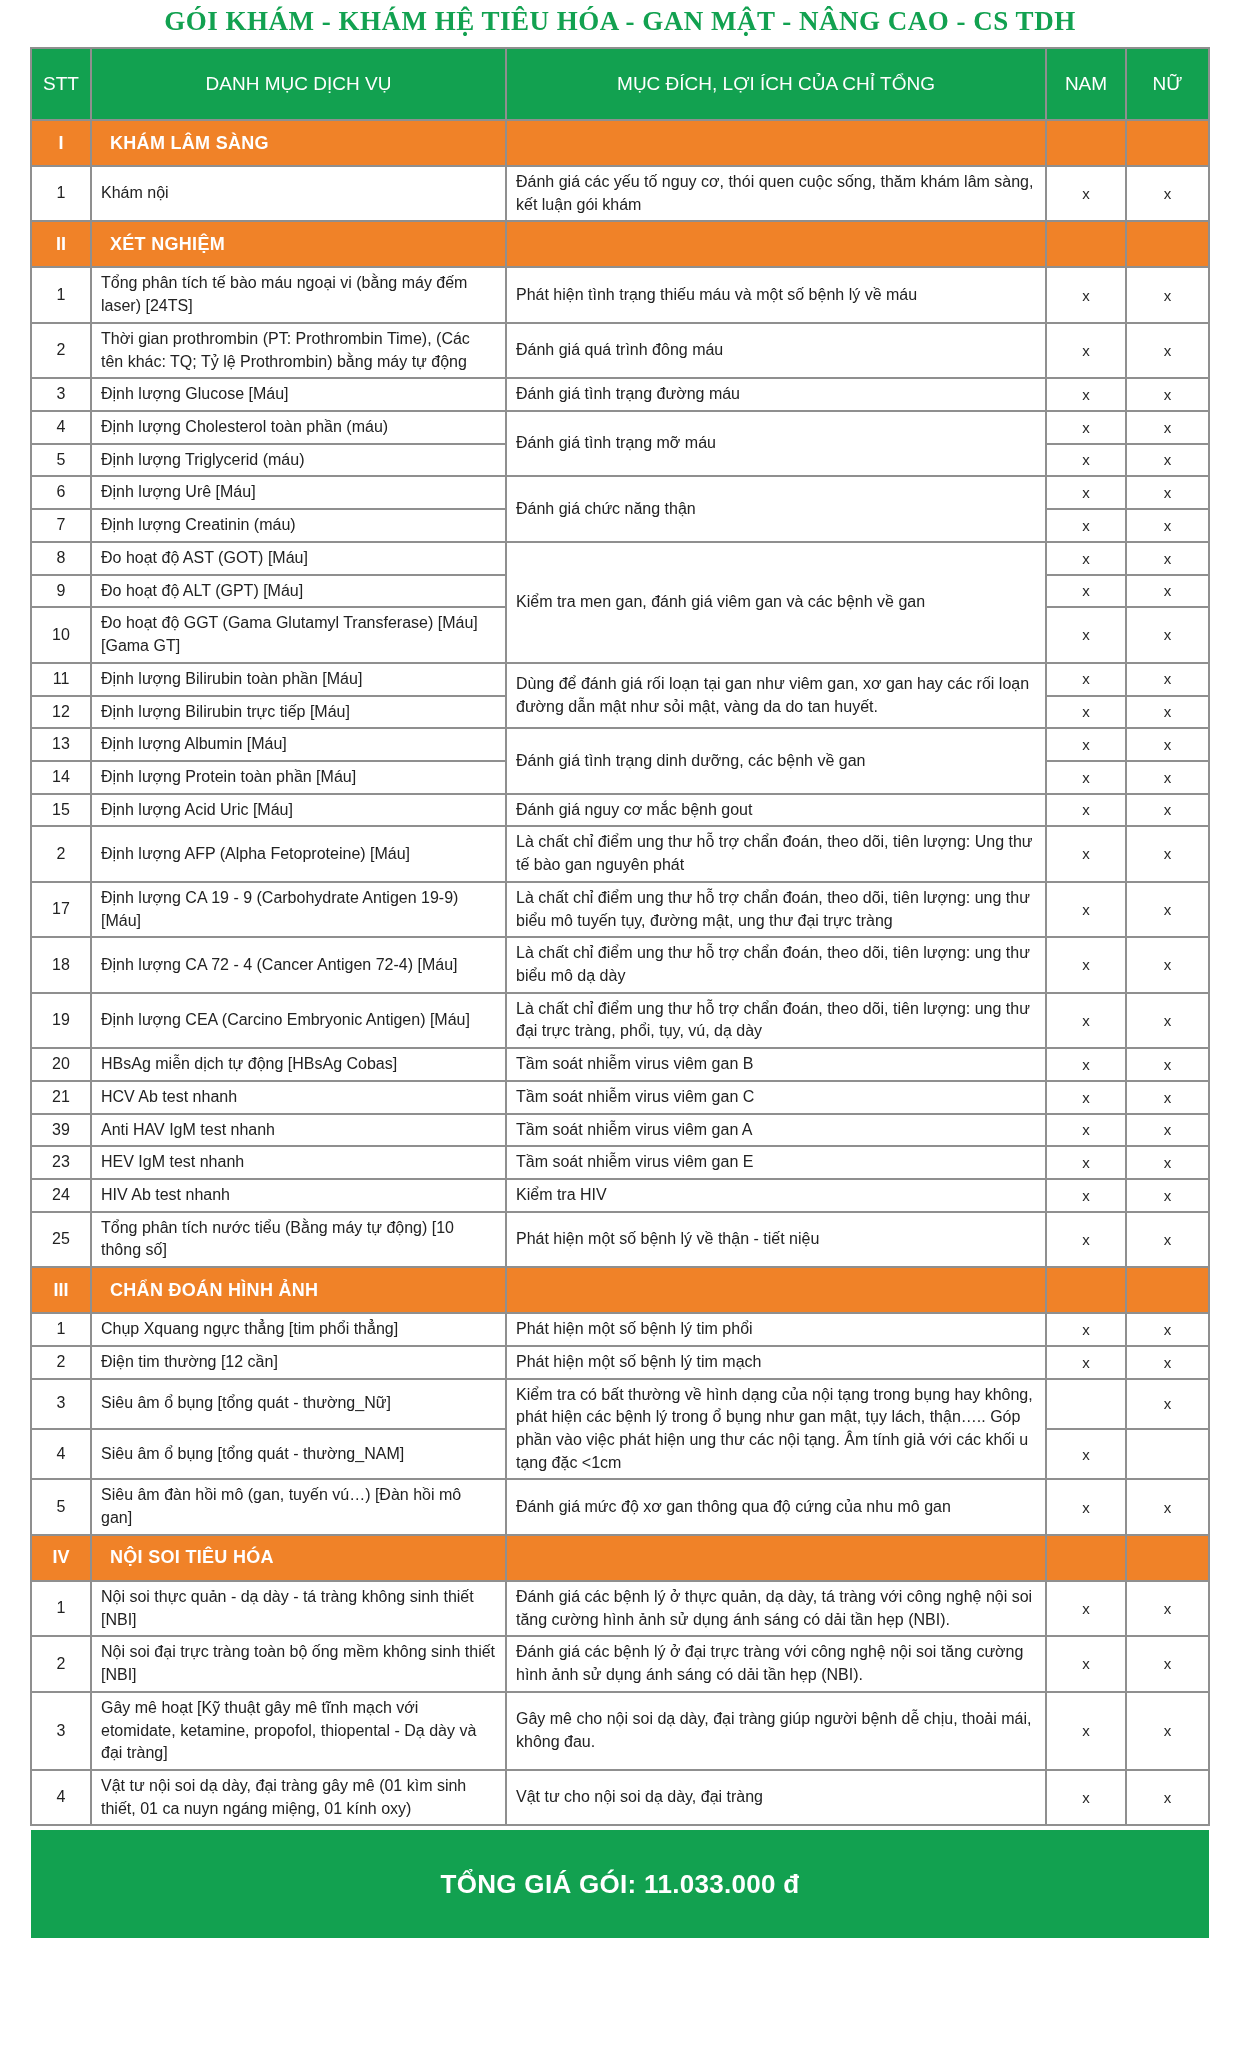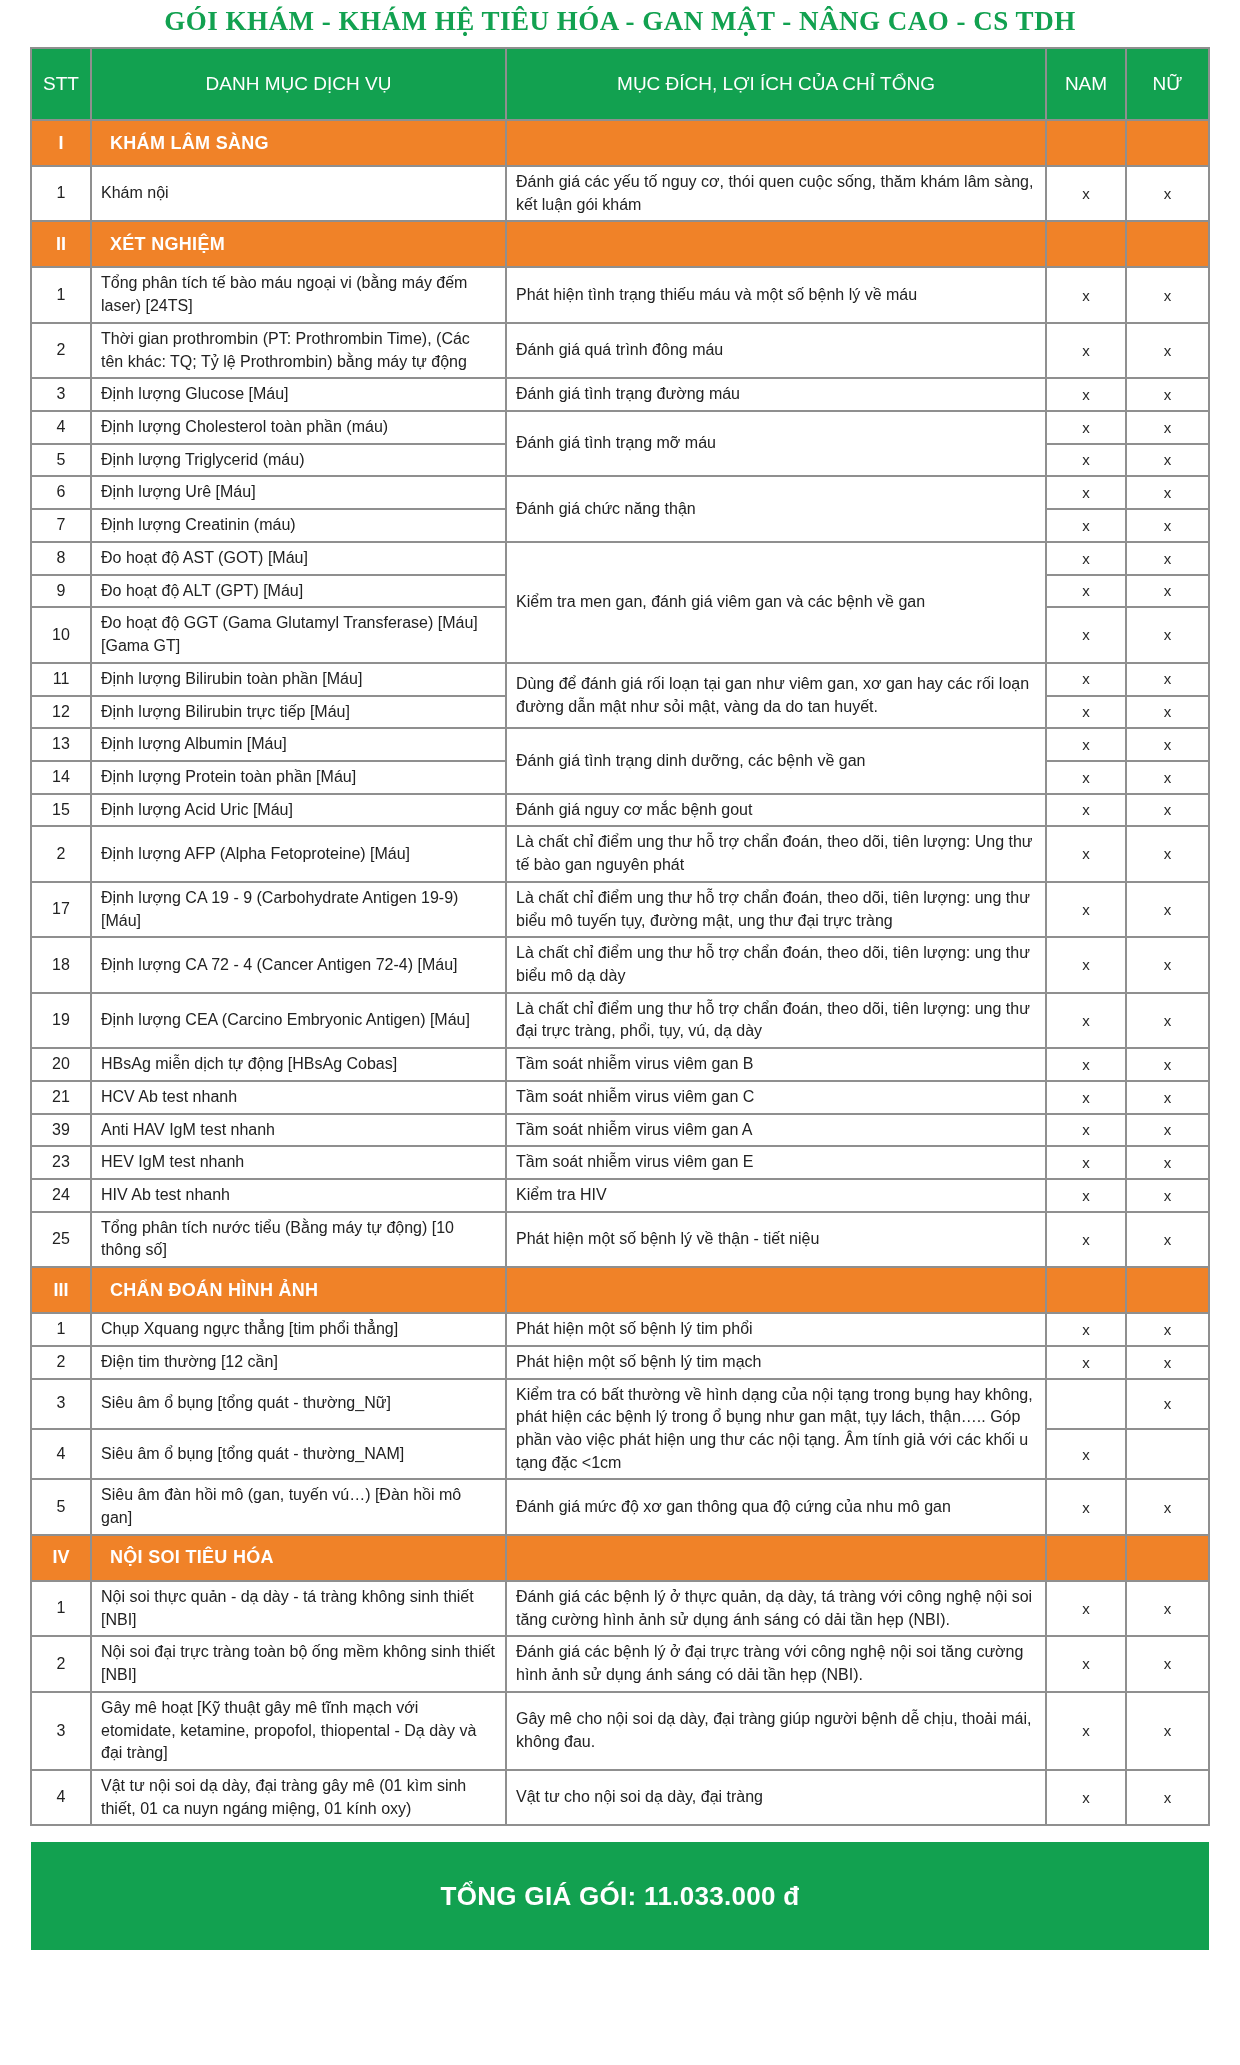--- a/index.html
+++ b/index.html
@@ -65,21 +65,21 @@
     padding:4px 2px;
   }
   tr.data-row td.mark{
     text-align:center;
     font-size:15px;
     color:#2a2a2a;
     padding:4px 2px;
   }
   .total-bar{
     width:1178px;
-    margin:16px auto;
+    margin:4px auto;
     height:108px;
     background:#12a150;
     display:flex;
     align-items:center;
     justify-content:center;
   }
   .total-bar span{
     color:#ffffff;
     font-weight:bold;
     font-size:26px;

